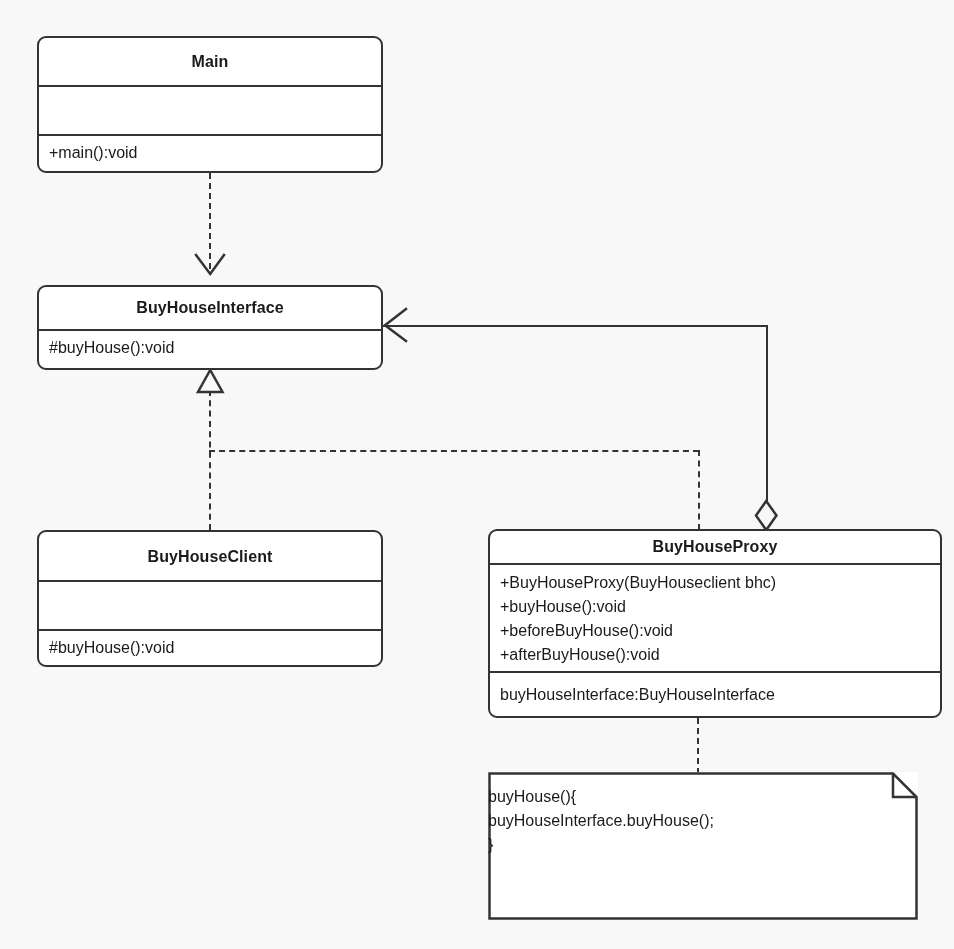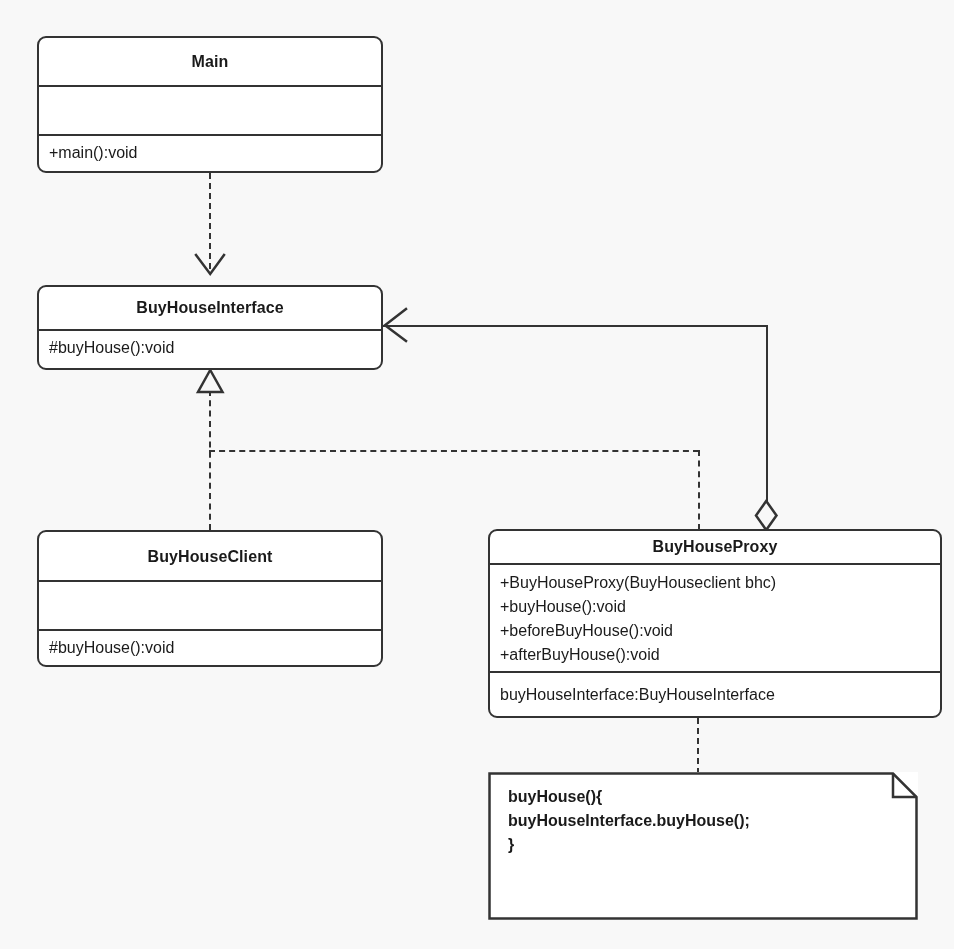--- a/index.html
+++ b/index.html
@@ -55,23 +55,22 @@
     position: absolute;
     box-sizing: border-box;
     background: #ffffff;
     font-size: 16px;
     color: #1a1a1a;
     line-height: 24px;
     white-space: nowrap;
   }
   .uml-note .note-text {
     position: absolute;
-    left: 20px;
+    left: 0;
     top: 13px;
-    font-weight: bold;
   }
   .v-dash {
     position: absolute;
     width: 0;
     border-left: 2.5px dashed #333333;
   }
   .h-dash {
     position: absolute;
     height: 0;
     border-top: 2.5px dashed #333333;

